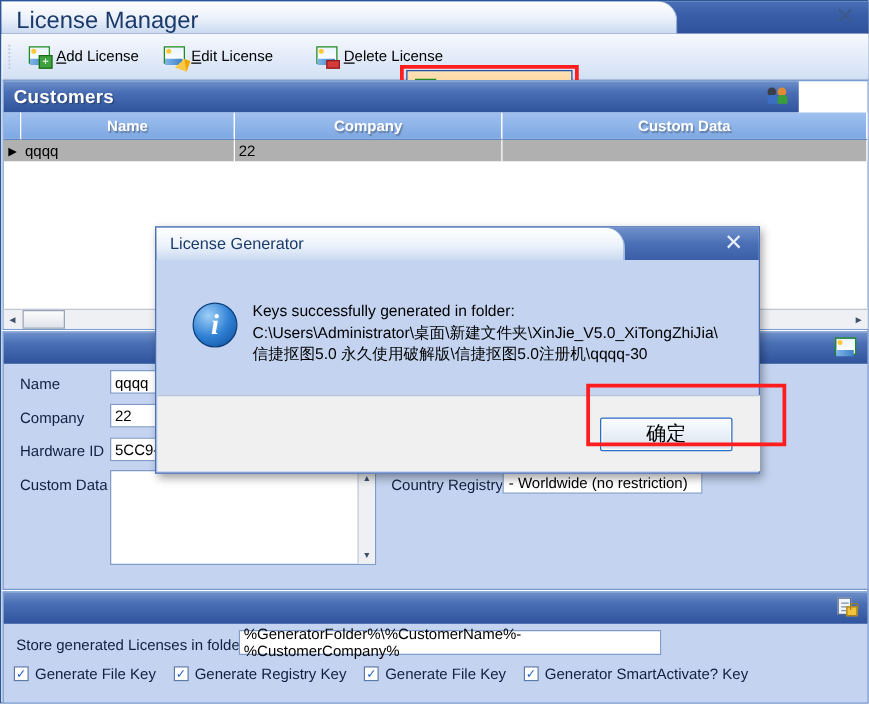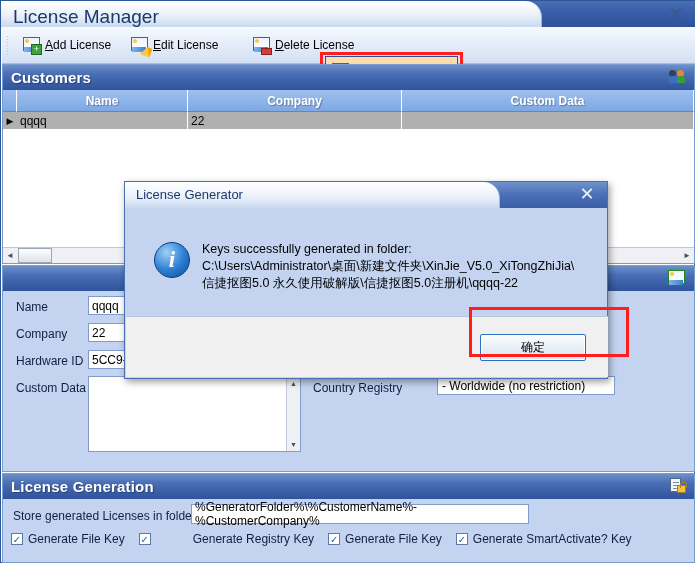--- a/index.html
+++ b/index.html
@@ -268,21 +268,21 @@
   .modal-footer {
     position:absolute; left:1px; bottom:1px; width:482px; height:60px;
     background:#f0f0f0; border-top:1px solid #b9c4d6;
   }
   .okbtn {
     position:absolute; right:22px; top:17px; width:104px; height:25px;
     background: linear-gradient(to bottom,#fbfdff 0%, #eaf0f8 48%, #d8e2f0 100%);
     border:1px solid #2a6fc4; border-radius:2px;
     box-shadow: inset 0 0 0 1px #ffffff;
     display:flex; align-items:center; justify-content:center;
-    font-size:12px; color:#000; cursor:pointer;
+    font-size:16px; color:#000; cursor:pointer;
   }
 </style>
 </head>
 <body>
 
 <div id="app">
 <div class="win-frame">
 
   <div class="titlebar">
     <div class="tab"></div>
@@ -329,21 +329,21 @@
             <span class="sun"></span>
             <span class="hill"></span>
             <span class="lock"></span>
       </span>
       <span class="lbl">Create License Key</span>
     </div>
     <div class="redbox" style="left:318px; top:25px; width:143px; height:38px;"></div>
   </div>
 
   <div class="cust-panel">
-    <div class="section-hdr" style="left:0; top:0; width:691px;">
+    <div class="section-hdr" style="left:0; top:0; width:636px;">
       <span class="stitle">Customers</span>
       <span class="shicon peopleicon">
         <i class="h1"></i>
             <i class="b1"></i>
             <i class="h2"></i>
             <i class="b2"></i>
       </span>
     </div>
 
     <div class="grid-head">
@@ -425,71 +425,70 @@
       <div class="spin" style="left:444px; top:52px; width:58px;">
         <span>100</span>
         <span class="arrows">
               <span>▲</span>
               <span>▼</span>
             </span>
       </div>
       <div class="flabel" style="left:510px; top:53px;">minutes</div>
 
       <div class="flabel" style="left:310px; top:90px;">Country Registry</div>
-      <div class="combo" style="left:399px; top:85px; width:178px;margin-left:35px;">- Worldwide (no restriction)</div>
+      <div class="combo" style="left:399px; top:85px; width:160px;">- Worldwide (no restriction)</div>
     </div>
   </div>
 
   <div class="gen-panel">
     <div class="section-hdr" style="left:0; top:0; width:691px;">
-      <span class="stitle">License Generation</span>
       <span class="shicon genicon">
         <span class="doc"></span>
             <span class="lk"></span>
       </span>
     </div>
 
     <div class="gen-row1">
       <div class="flabel" style="left:10px; top:5px;">Store generated Licenses in folder:</div>
       <div class="ftext" style="left:188px; top:0px; width:338px; height:20px;">%GeneratorFolder%\%CustomerName%-%CustomerCompany%</div>
     </div>
 
     <div class="gen-row2">
       <div class="chkrow" style="position:static;">
         <span class="chk">✓</span>
         <span class="flabel" style="position:static;">Generate File Key</span>
       </div>
       <div class="chkrow" style="position:static;">
         <span class="chk">✓</span>
-        <span class="flabel" style="position:static;margin-left:37px;">Generate Registry Key</span>
+        <span class="flabel" style="position:static;">Generate Registry Key</span>
       </div>
       <div class="chkrow" style="position:static;">
         <span class="chk">✓</span>
         <span class="flabel" style="position:static;">Generate File Key</span>
       </div>
       <div class="chkrow" style="position:static;">
         <span class="chk">✓</span>
-        <span class="flabel" style="position:static;">Generate SmartActivate? Key</span>
+        <span class="flabel" style="position:static;">Generator SmartActivate? Key</span>
       </div>
     </div>
   </div>
 
   <div class="modal">
     <div class="modal-title">
       <div class="tab"></div>
       <div class="mt-text">License Generator</div>
       <div class="modal-close">✕</div>
     </div>
 
     <div class="modal-body">
       <div class="info-icon">i</div>
       <div class="msg">
         <div>Keys successfully generated in folder:</div>
         <div>C:\Users\Administrator\桌面\新建文件夹\XinJie_V5.0_XiTongZhiJia\</div>
-        <div>信捷抠图5.0 永久使用破解版\信捷抠图5.0注册机\qqqq-22</div>
+        <div>信捷抠图5.0 永久使用破解版\信捷抠图5.0注册机\qqqq-30</div>
       </div>
     </div>
 
     <div class="modal-footer">
       <div class="okbtn">确定</div>
     </div>
     <div class="redbox" style="left:344px; top:125px; width:160px; height:50px;"></div>
   </div>
 
 </div>

